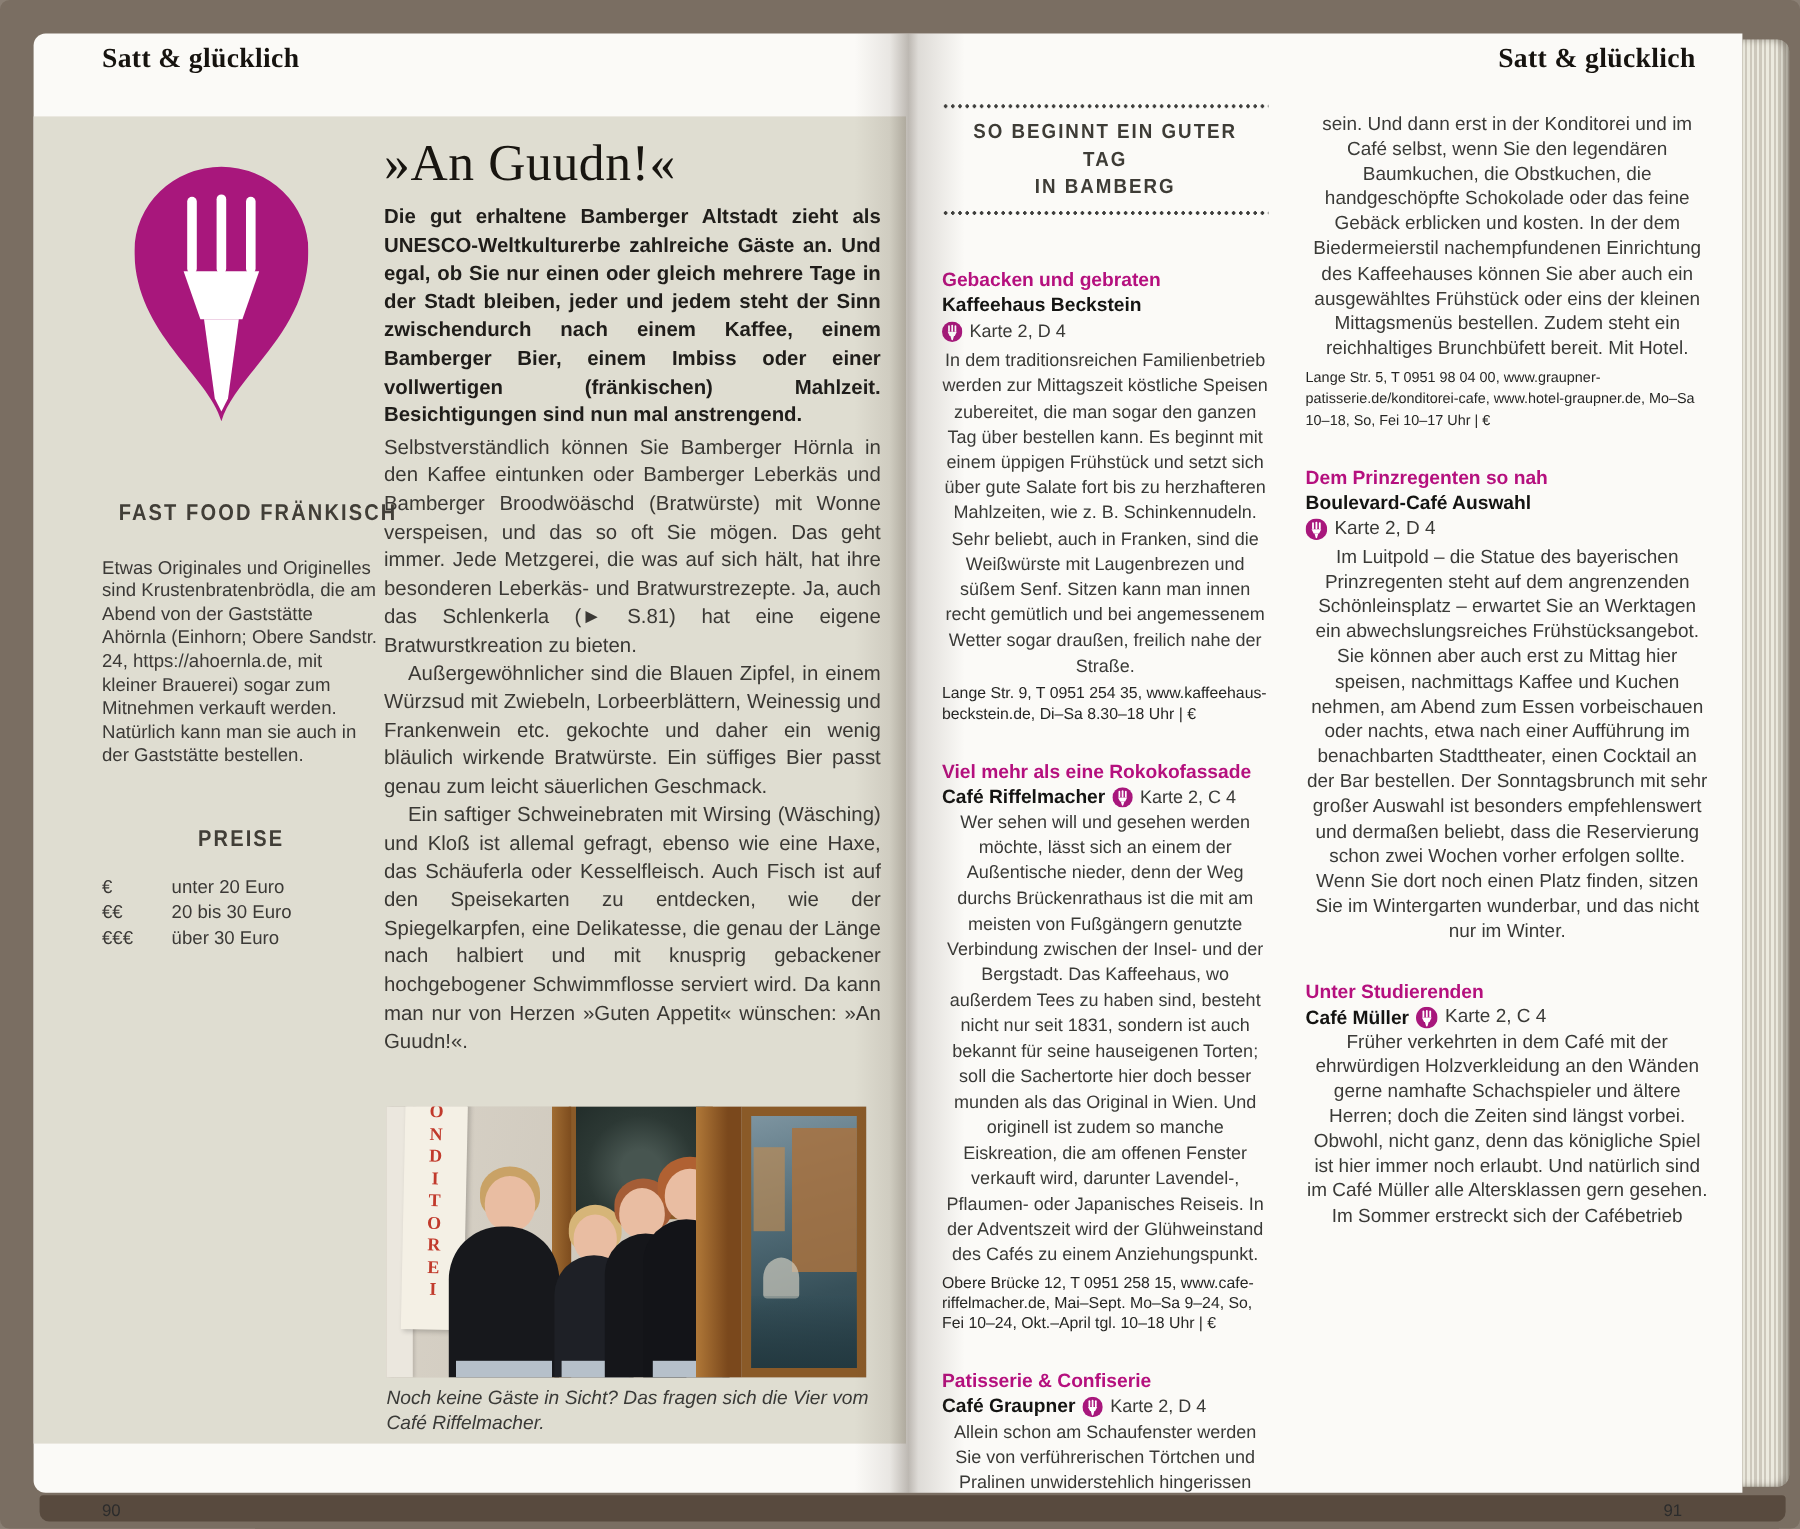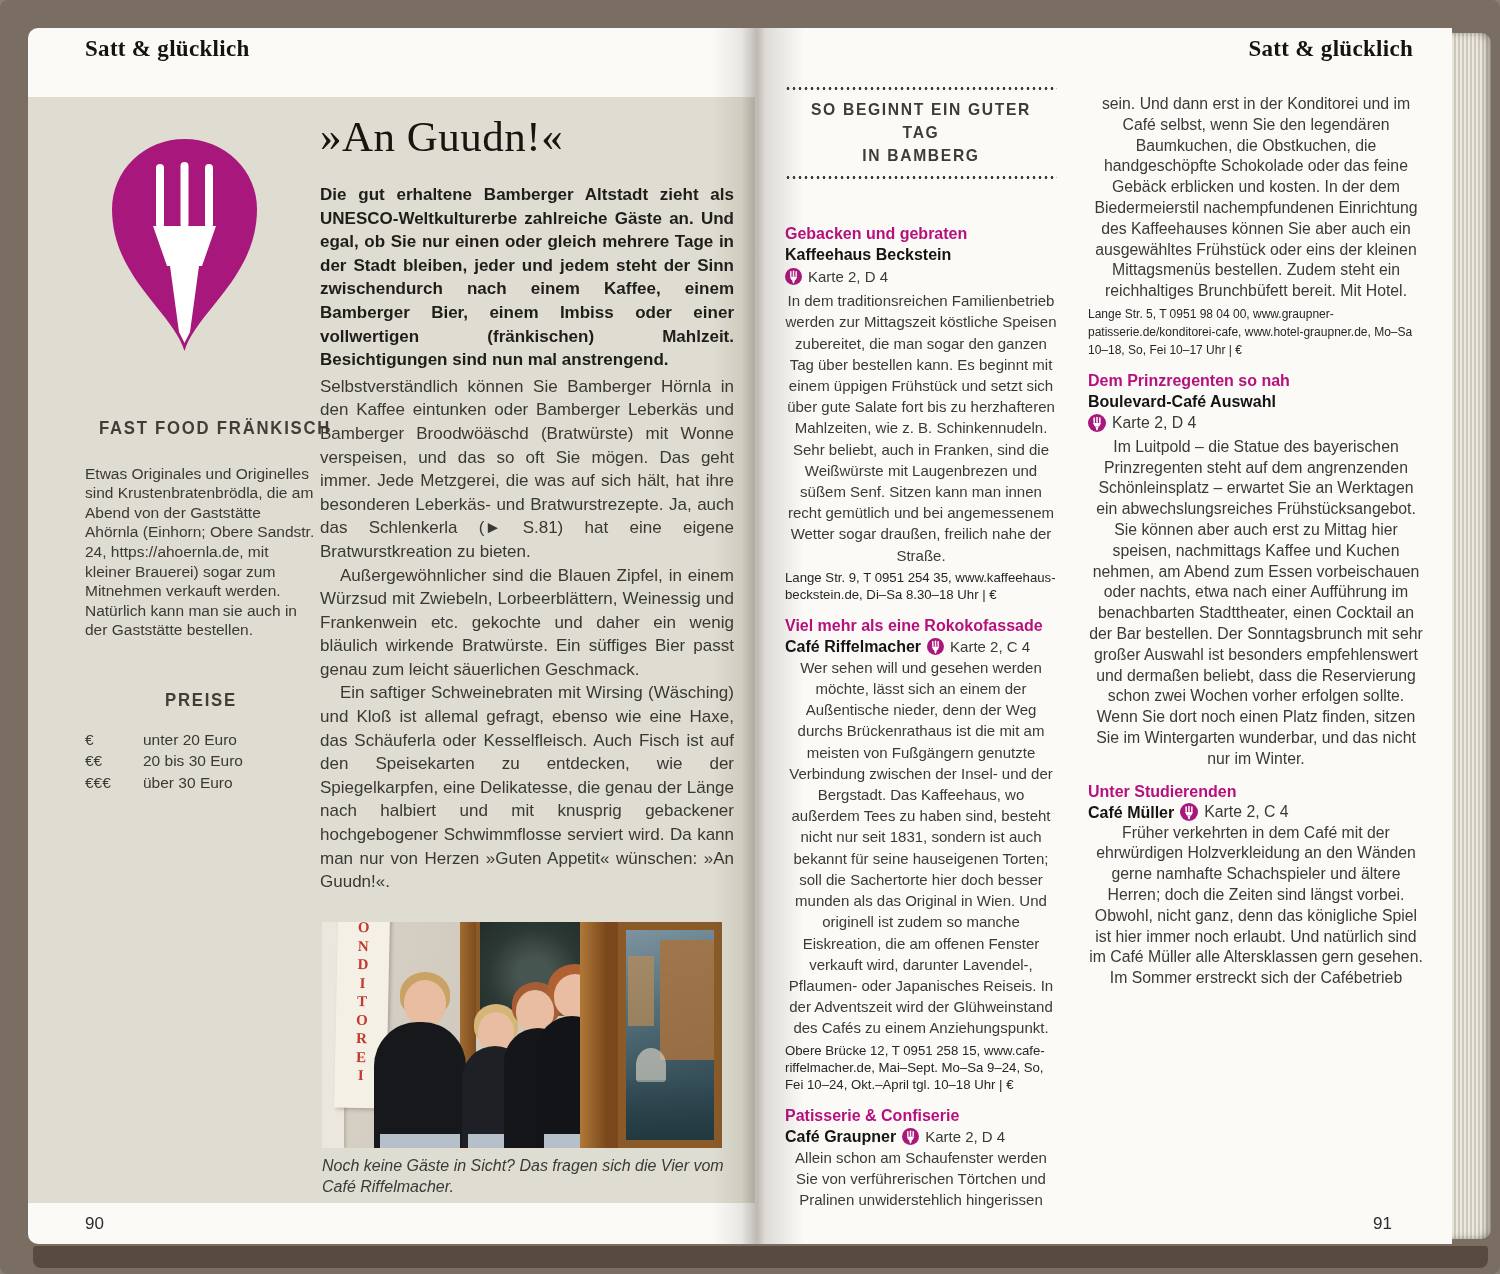--- a/index.html
+++ b/index.html
@@ -15,36 +15,36 @@
          background:#584a3e;border-radius:3px 3px 8px 8px;}
   .gutter{position:absolute;left:712px;top:28px;width:92px;height:1216px;
          background:linear-gradient(to right,rgba(70,58,46,0) 0%,rgba(70,58,46,.10) 32%,
          rgba(70,58,46,.34) 49%,rgba(70,58,46,.16) 58%,rgba(70,58,46,0) 100%);z-index:40;}
   
   .beige{position:absolute;left:28px;top:97px;width:727px;height:1106px;background:#dfddd1;}
   .lp-header,.rp-header{position:absolute;top:36px;font-family:"Liberation Serif",serif;
          font-weight:700;font-size:23px;color:#16130f;letter-spacing:.3px;}
   .lp-header{left:85px;}
   .rp-header{left:1000px;width:413px;text-align:right;}
-  .folio{position:absolute;top:1214px;font-size:17px;color:#2c2c2c;}
+  .folio{position:absolute;top:1250px;font-size:14px;color:#2c2c2c;}
   .folio-left{left:85px;}
-  .folio-right{left:1373px;width:42px;text-align:left;}
+  .folio-right{left:1373px;width:42px;text-align:center;}
   .logo-pin{position:absolute;left:112px;top:136px;}
   .sidebar{position:absolute;left:85px;top:418px;width:232px;color:#3b3936;
            font-size:15.5px;line-height:19.6px;}
   .cond-head{font-size:19px;font-weight:600;letter-spacing:2px;color:#413e37;
              text-align:center;transform:scaleX(.88);transform-origin:center;
              white-space:nowrap;font-family:"Liberation Sans",sans-serif;}
   .sidebar p{margin:26px 0 0 0;}
   .sidebar .preise-head{margin-top:50px;}
   .price-table{margin-top:20px;}
   .price-row{display:flex;margin-top:2px;}
   .price-sym{width:58px;flex:none;}
   .article{position:absolute;left:320px;top:112px;width:414px;color:#3a3834;}
-  .article h1{margin:0 0 22px 0;font-family:"Liberation Serif",serif;font-weight:500;
+  .article h1{margin:0 0 8px 0;font-family:"Liberation Serif",serif;font-weight:500;
               font-size:43px;color:#181510;letter-spacing:.5px;}
   .article p{margin:0;font-size:17px;line-height:23.6px;text-align:justify;}
   .article .intro{font-weight:700;color:#1f1d1a;margin-bottom:3px;}
   .article .ind{text-indent:20px;}
   
   .photo{position:absolute;left:322px;top:922px;width:400px;height:226px;overflow:hidden;
          background:linear-gradient(100deg,#d8d2c7 0%,#cdc7bb 55%,#c4beb2 100%);}
   .ph{position:absolute;}
   .pilaster{left:0;top:0;width:22px;height:226px;background:#ebe7de;box-shadow:2px 0 3px rgba(0,0,0,.15);}
   .sign{left:14px;top:-6px;width:52px;height:190px;background:#f4f0e5;transform:rotate(1.2deg);
@@ -76,21 +76,21 @@
   
   .col{position:absolute;color:#3a3a37;}
   .col1{left:785px;top:86px;width:272px;font-size:15px;line-height:21.2px;}
   .col2{left:1088px;top:94px;width:336px;font-size:15.8px;line-height:20.8px;}
   .dotted{height:5px;background-image:radial-gradient(circle,#3e3e3c 1.3px,transparent 1.6px);
           background-size:6px 5px;background-repeat:repeat-x;background-position:left center;}
   .box-title{padding:7px 0 8px 0;text-align:center;font-size:17px;font-weight:600;
           letter-spacing:1.8px;color:#3e3c36;line-height:23px;transform:scaleX(.92);}
   .kicker{font-weight:700;color:#b5107e;font-size:16px;line-height:20px;margin-top:42px;}
   .kicker.first{margin-top:44px;}
-  .kicker.follow{margin-top:12px;}
+  .kicker.follow{margin-top:30px;}
   .lname{font-weight:700;color:#141412;font-size:16px;line-height:21px;}
   .karte-line{display:flex;align-items:center;gap:6px;margin:1px 0 3px 0;}
   .fork-badge{display:inline-flex;flex:none;}
   .name-inline{display:flex;align-items:center;gap:6px;}
   .lbody{text-align:center;}
   .contact{font-size:13.2px;line-height:17.4px;color:#262624;margin-top:3px;}
   .col2 .contact{font-size:12px;line-height:18px;}
 </style>
 </head>
 <body>

